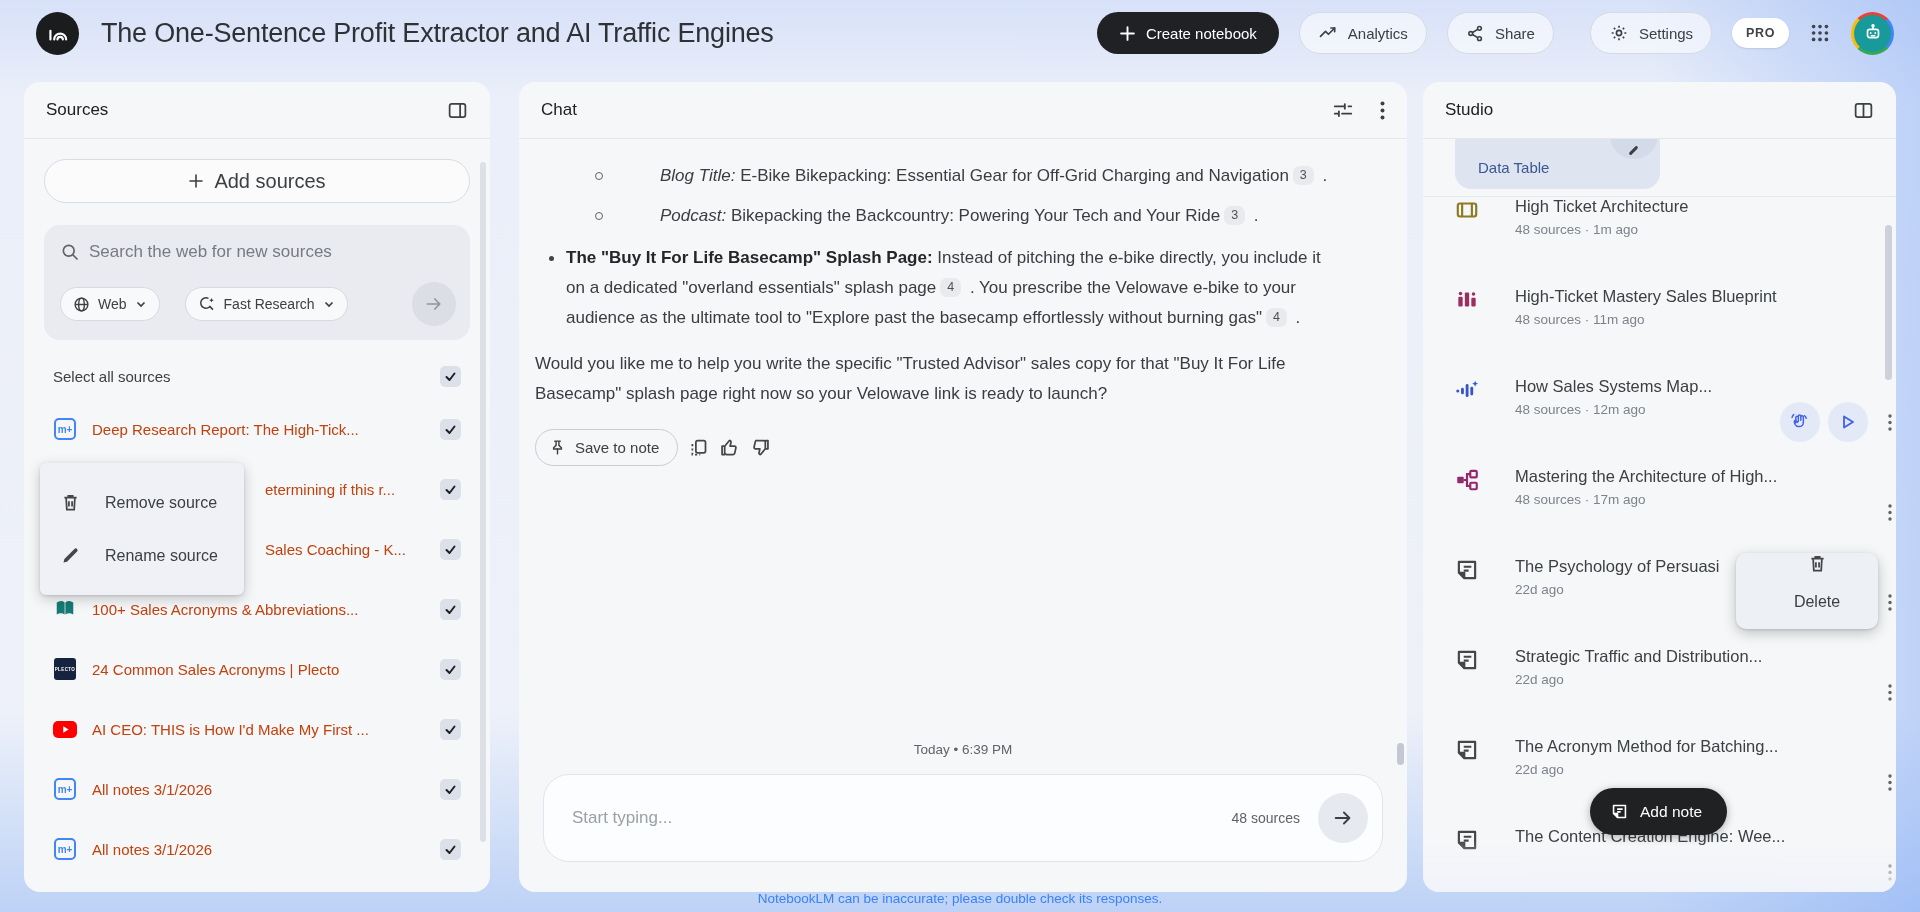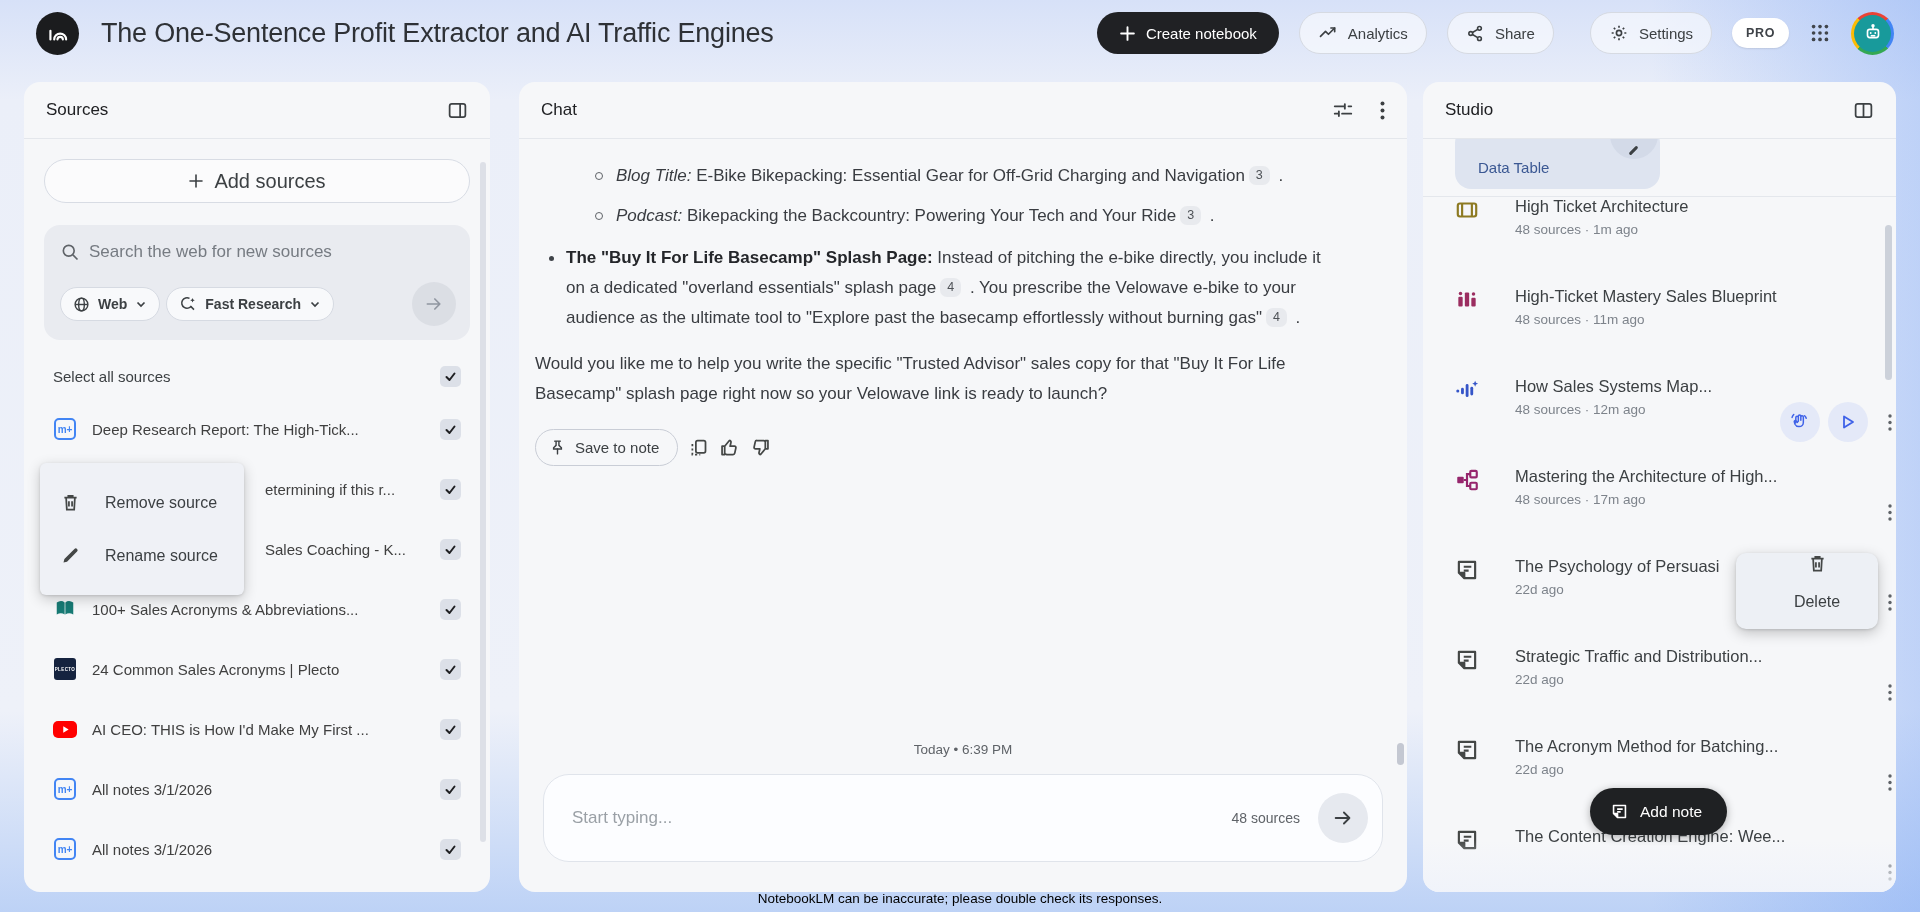--- a/index.html
+++ b/index.html
@@ -34,43 +34,43 @@
   #studio-panel  { left:1423px; width:473px; }
   .phead { height:57px; display:flex; align-items:center; padding:0 22px; border-bottom:1px solid #e4e7ec; font-size:17px; color:#202124; }
   .phead .sp { margin-left:auto; display:flex; align-items:center; gap:26px; }
   .icon-btn { cursor:pointer; display:flex; align-items:center; justify-content:center; }
 
   
   .s-body { padding:20px 20px 0; }
   .add-btn { height:44px; border:1px solid #d8dce4; border-radius:22px; background:rgba(255,255,255,.5); display:flex; align-items:center; justify-content:center; gap:10px; font-size:20px; color:#3c4043; cursor:pointer; }
   .search-box { margin-top:22px; background:#e9ebf0; border-radius:16px; padding:17px 14px 14px 16px; }
   .search-row { display:flex; align-items:flex-start; gap:9px; color:#767b82; font-size:17px; }
-  .chips-row { margin-top:20px; display:flex; align-items:center; gap:6px;font-weight:bold; }
+  .chips-row { margin-top:20px; display:flex; align-items:center; gap:25px; }
   .chip { height:34px; padding:0 12px; border:1px solid #d6dae2; border-radius:17px; background:#f8f9fb; display:flex; align-items:center; gap:8px; font-size:14px; color:#3c4043; cursor:pointer; }
   .go-circle { margin-left:auto; width:44px; height:44px; border-radius:50%; background:#dbdee4; display:flex; align-items:center; justify-content:center; cursor:pointer; }
   .select-row { margin:26px 9px 0 9px; display:flex; align-items:center; font-size:15px; color:#3c4043;justify-content:space-between; }
   .src-list { margin-top:12px; }
   .src-row { height:60px; display:flex; align-items:center; padding:0 9px; gap:15px; cursor:pointer; }
   .src-ic { width:24px; height:24px; flex:0 0 auto; display:flex; align-items:center; justify-content:center; }
-  .src-label { font-size:15px; color:#404040; white-space:nowrap; overflow:hidden; flex:1; }
+  .src-label { font-size:15px; color:#c2410c; white-space:nowrap; overflow:hidden; flex:1; }
   .cbx { margin-left:auto; width:21px; height:21px; border-radius:5px; background:#dce0e8; display:flex; align-items:center; justify-content:center; flex:0 0 auto; cursor:pointer; }
   .spacer197 { width:197px; flex:0 0 auto; }
   .mplus { width:22px; height:22px; border:2px solid #4285f4; border-radius:5px; color:#4285f4; font-size:10px; font-weight:700; display:flex; align-items:center; justify-content:center; }
   .plecto { width:22px; height:22px; background:#15233f; border-radius:3px; color:#fff; font-size:4.5px; font-weight:700; letter-spacing:.4px; display:flex; align-items:center; justify-content:center; }
   .yt { width:24px; height:17px; background:#f00; border-radius:5px; display:flex; align-items:center; justify-content:center; }
   .src-scroll { position:absolute; right:4px; top:80px; height:680px; width:6px; border-radius:3px; background:#dde0e7; }
 
   .ctx-menu { position:absolute; left:16px; top:381px; width:204px; background:#eff1f6; border-radius:6px; box-shadow:0 4px 14px rgba(0,0,0,.20), 0 1px 3px rgba(0,0,0,.12); padding:13px 0; z-index:5; }
   .ctx-item { height:53px; display:flex; align-items:center; gap:24px; padding:0 20px; font-size:16px; color:#3c4043; cursor:pointer; }
 
   
   .chat-body { padding:22px 60px 0 16px; font-size:17px; line-height:30px; color:#393c41; }
   .sub { display:flex; gap:13px; margin:0 0 10px 60px; }
   .sub .ring { width:8px; height:8px; border:1.5px solid #5f6368; border-radius:50%; margin-top:11px; flex:0 0 auto; }
-  .sub .txt { max-width:700px; }
+  .sub .txt { max-width:700px;margin-left:44px; }
   .bullet { display:flex; gap:12px; margin:12px 0 0 14px; }
   .bullet .dot { width:5px; height:5px; background:#3f4349; border-radius:50%; margin-top:13px; flex:0 0 auto; }
   .bullet .txt { max-width:758px; }
   .lead-b { font-weight:700; color:#24262a; }
   .lead-i { font-style:italic; }
   .cite { display:inline-block; background:#e8eaee; color:#4d5156; border-radius:7px; font-size:12.5px; line-height:19px; padding:0 7px; margin:0 4px; vertical-align:2px; }
   .closing { margin-top:16px; max-width:805px; }
   .save-row { margin:20px 0 0 0; display:flex; align-items:center; gap:10px; }
   .save-pill { height:37px; padding:0 18px 0 13px; border:1px solid #c9cdd6; border-radius:19px; display:flex; align-items:center; gap:9px; font-size:15px; color:#3c4043; cursor:pointer; background:transparent; }
   .chat-bottom { position:absolute; left:0; right:0; bottom:0; padding:0 24px 30px; }
@@ -95,21 +95,21 @@
   .st-title { font-size:16.5px; font-weight:500; color:#3c4043; white-space:nowrap; overflow:hidden; }
   .st-meta { font-size:13.5px; color:#7d838b; margin-top:6px; white-space:nowrap; }
   .st-actions { margin-left:auto; display:flex; align-items:center; gap:8px; }
   .act-circle { width:40px; height:40px; border-radius:50%; background:#e4e9f8; display:flex; align-items:center; justify-content:center; cursor:pointer; }
   .st-dots { margin-left:12px; cursor:pointer; }
   .del-menu { position:absolute; left:313px; top:471px; width:142px; height:76px; background:#edf0f5; border-radius:10px; box-shadow:0 4px 14px rgba(0,0,0,.22), 0 1px 3px rgba(0,0,0,.12); display:flex; align-items:center; gap:19px; padding-left:20px; z-index:6; font-size:16px; color:#3c4043; cursor:pointer;flex-direction:column; }
   .add-note { position:absolute; left:167px; top:706px; height:47px; padding:0 25px 0 20px; border-radius:24px; background:#1f2123; color:#fff; display:flex; align-items:center; gap:11px; font-size:15.5px; font-weight:500; z-index:7; cursor:pointer; box-shadow:0 2px 8px rgba(0,0,0,.3); }
   .st-fade { position:absolute; left:0; right:0; bottom:0; height:52px; background:linear-gradient(180deg, rgba(246,247,249,0), rgba(240,243,250,.95)); pointer-events:none; }
   .st-scroll { position:absolute; right:4px; top:143px; width:7px; height:155px; border-radius:4px; background:#ccd1da; }
 
-  .footer { position:absolute; left:0; right:0; bottom:6px; text-align:center; font-size:13.5px; color:#000000; }
+  .footer { position:absolute; left:0; right:0; bottom:6px; text-align:center; font-size:13.5px; color:#3b82f6; }
 </style>
 </head>
 <body>
 
 <div class="topbar">
   <div class="logo">
     <svg width="26" height="26" viewBox="0 0 24 24" fill="none" stroke="#fff" stroke-width="2" stroke-linecap="round">
       <path d="M5 10 v8"></path>
         <path d="M8.5 18 a5.5 5.5 0 0 1 11 0"></path>
         <path d="M11.5 18 a2.5 2.5 0 0 1 5 0"></path>

